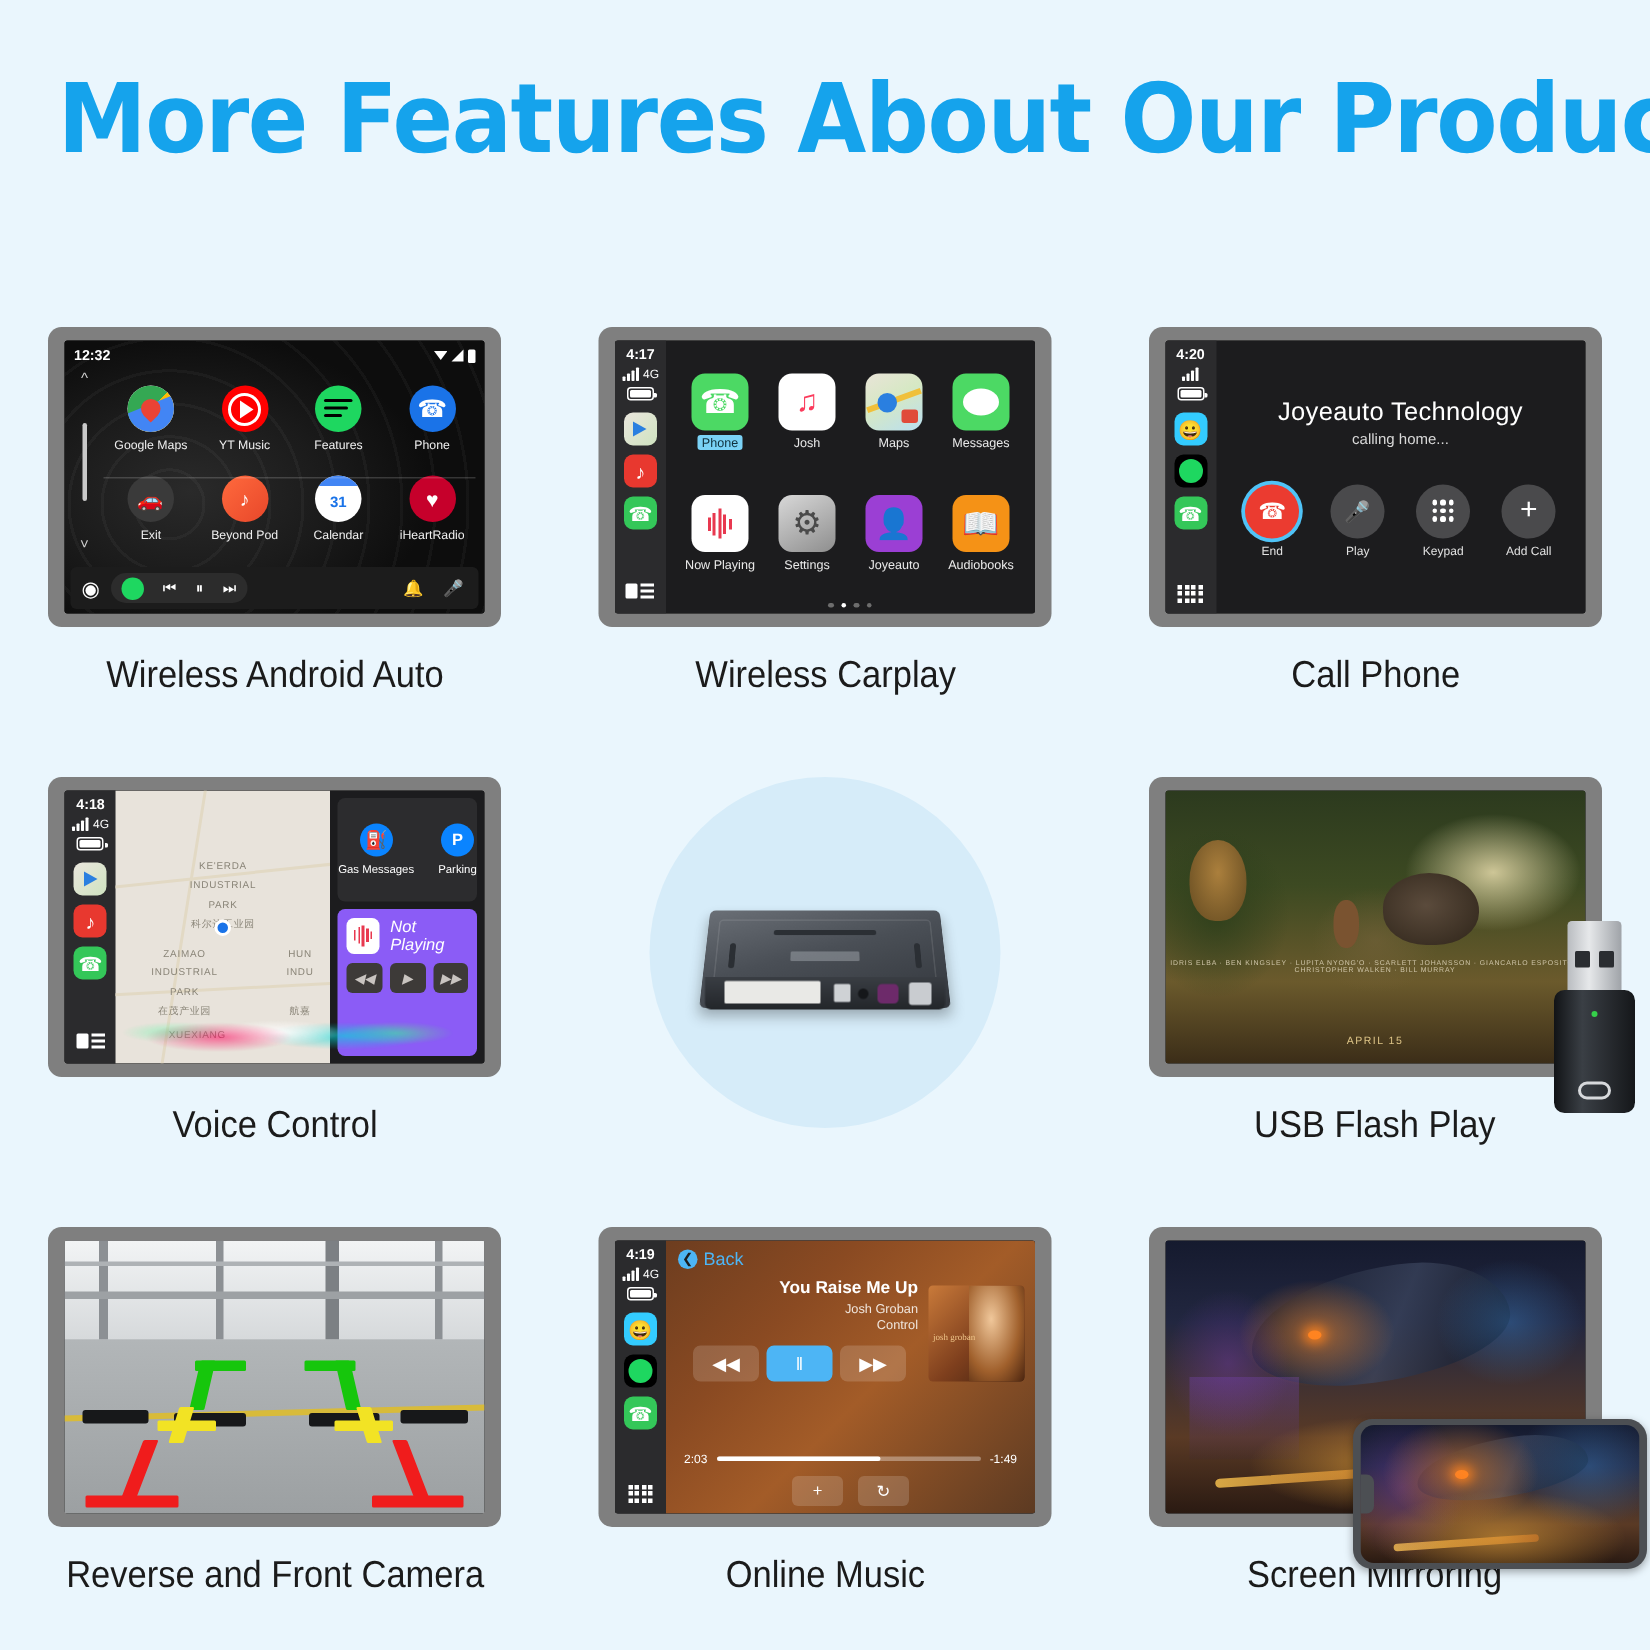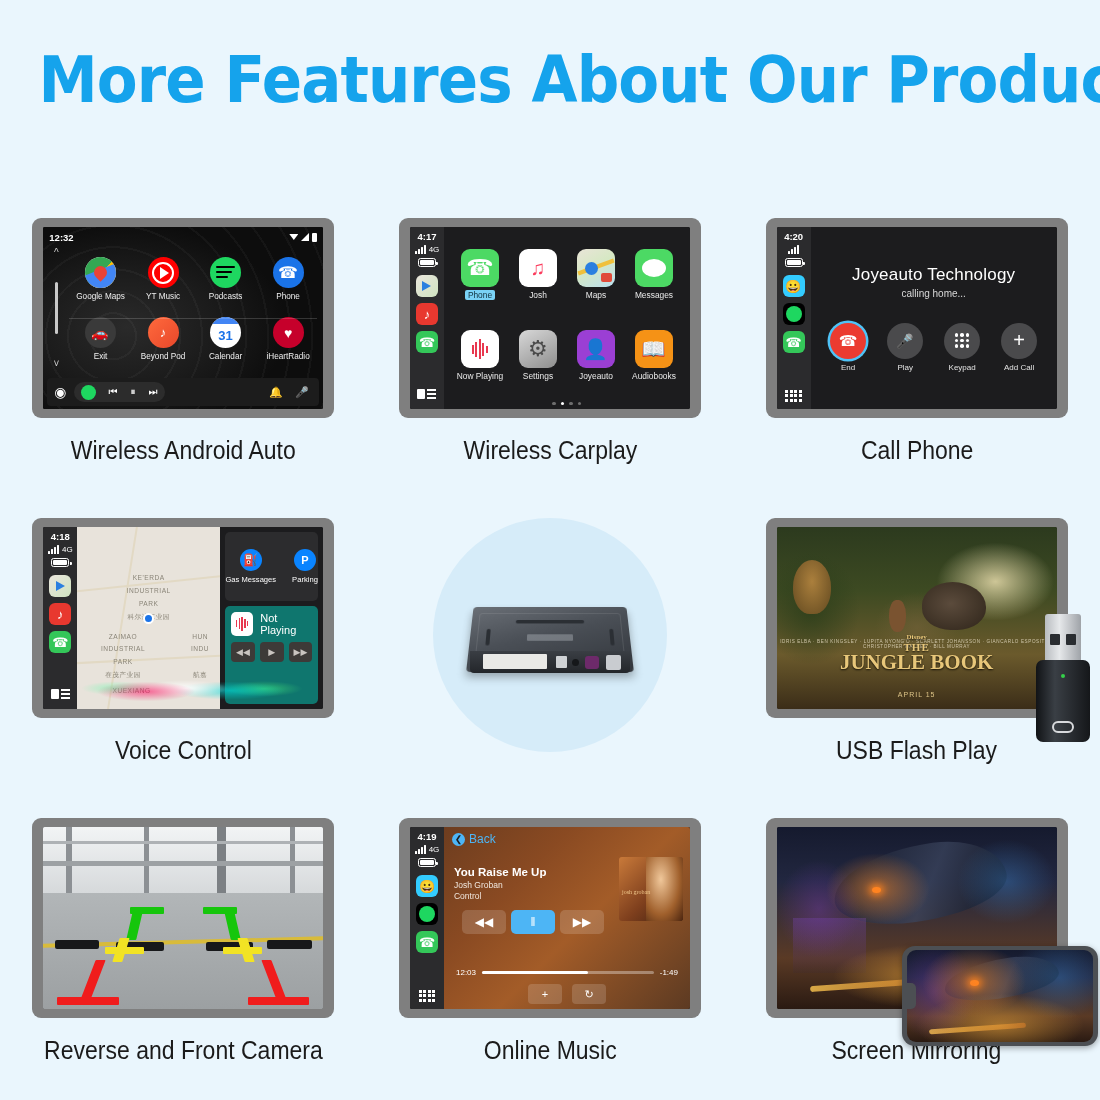--- a/index.html
+++ b/index.html
@@ -147,21 +147,21 @@
 
   
   .vc-map{position:absolute;left:0;top:0;bottom:0;width:58%;background:#e8e3db;overflow:hidden;}
   .vc-txt{position:absolute;width:100%;text-align:center;color:#8a8578;font-size:6.6px;letter-spacing:.5px;line-height:1.35;}
   .vc-dot{position:absolute;left:46%;top:47%;width:11px;height:11px;border-radius:50%;background:#1a73e8;border:2px solid #fff;}
   .vc-right{position:absolute;right:0;top:0;bottom:0;left:58%;padding:5px;display:flex;flex-direction:column;gap:5px;}
   .vc-card{background:#2c2c2e;border-radius:5px;flex:1;display:flex;align-items:center;justify-content:center;gap:16px;}
   .vc-poi{display:flex;flex-direction:column;align-items:center;gap:4px;}
   .vc-poi .c{width:22px;height:22px;border-radius:50%;background:#0a84ff;display:flex;align-items:center;justify-content:center;font-size:12px;}
   .vc-poi span{font-size:7.6px;}
-  .vc-np{background:#0f766e;border-radius:5px;flex:1.25;padding:6px;}
+  .vc-np{background:#8b5cf6;border-radius:5px;flex:1.25;padding:6px;font-style:italic;}
   .vc-nprow{display:flex;align-items:center;gap:7px;}
   .vc-npico{width:24px;height:24px;border-radius:5px;background:#fff;display:flex;align-items:center;justify-content:center;}
   .vc-transport{display:flex;gap:5px;margin-top:6px;}
   .vc-tb{flex:1;height:20px;background:#3d3a38;border-radius:4px;display:flex;align-items:center;justify-content:center;color:#c9c4c0;font-size:9px;}
   .siri{position:absolute;left:0;right:0;bottom:0;height:46px;z-index:6;
     background:
       radial-gradient(ellipse 70px 14px at 28% 62%,rgba(255,0,90,.55),transparent 70%),
       radial-gradient(ellipse 60px 12px at 44% 55%,rgba(255,255,255,.9),transparent 70%),
       radial-gradient(ellipse 80px 13px at 62% 60%,rgba(0,220,220,.6),transparent 70%),
       radial-gradient(ellipse 55px 11px at 76% 56%,rgba(80,255,120,.5),transparent 70%),
@@ -198,21 +198,21 @@
   .cam-ceil i{position:absolute;background:#8c9094;}
   .cam-ground{position:absolute;top:36%;left:0;right:0;bottom:0;background:linear-gradient(180deg,#b2b6b8,#9ca0a2);}
   .cam-yellow{position:absolute;left:-10%;right:-10%;top:62%;height:4px;background:#d8bb3a;transform:rotate(-1.5deg);}
   .blk{position:absolute;height:9px;background:#17181a;border-radius:2px;}
   .guide{position:absolute;width:10px;border-radius:1px;}
 
   
   .mus{position:absolute;inset:0;background:linear-gradient(135deg,#6d3d1f 0%,#8a4a22 30%,#a35c28 55%,#5c3a22 100%);}
   .mus-top{position:absolute;top:5px;left:8px;display:flex;align-items:center;gap:4px;color:#4db5f5;font-size:12px;}
   .mus-back-c{width:13px;height:13px;border-radius:50%;background:#4db5f5;color:#1c1c1e;display:flex;align-items:center;justify-content:center;font-size:9px;}
-  .mus-center{position:absolute;top:26px;left:10px;right:78px;text-align:left;margin-top:13px;}
+  .mus-center{position:absolute;top:26px;left:10px;right:78px;text-align:right;}
   .mus-t{font-size:11.5px;font-weight:bold;}
   .mus-a{font-size:8.5px;margin-top:2px;color:#f0e6dd;}
   .mus-al{font-size:8.5px;margin-top:1px;color:#f0e6dd;}
   .mus-ctrls{display:flex;gap:5px;justify-content:center;margin-top:9px;}
   .mb{width:44px;height:24px;border-radius:5px;background:rgba(255,255,255,.16);display:flex;align-items:center;justify-content:center;font-size:12px;}
   .mb.play{background:#4db5f5;}
   .mus-art{position:absolute;right:7px;top:30px;width:64px;height:64px;border-radius:3px;overflow:hidden;
      background:linear-gradient(135deg,#c97a3a,#7e3f1d 55%,#3a1d0f);}
   .mus-art b{position:absolute;left:3px;top:50%;font-size:6px;color:#f0c68a;font-family:"Liberation Serif",serif;font-weight:normal;}
   .mus-prog{position:absolute;left:12px;right:12px;bottom:32px;display:flex;align-items:center;gap:6px;font-size:8px;}
@@ -288,40 +288,40 @@
               </span>
               <span class="aa-label">YT Music</span>
             </div>
 
             <div class="aa-app">
               <span class="aa-ico spot">
                 <span style="top:9px;width:19px;"></span>
                 <span style="top:14px;width:16px;"></span>
                 <span style="top:19px;width:12px;"></span>
               </span>
-              <span class="aa-label">Podcasts</span>
+              <span class="aa-label">Features</span>
             </div>
 
             <div class="aa-app">
               <span class="aa-ico phn" style="font-size:16px;">☎</span>
               <span class="aa-label">Phone</span>
             </div>
 
             <div class="aa-app">
               <span class="aa-ico exit" style="font-size:14px;">🚗</span>
               <span class="aa-label">Exit</span>
             </div>
 
             <div class="aa-app">
               <span class="aa-ico bpod" style="font-size:13px;">♪</span>
               <span class="aa-label">Beyond Pod</span>
             </div>
 
             <div class="aa-app">
-              <span class="aa-ico cal" style="flex-direction:column;color:#1a73e8;font-weight:bold;font-size:13px;">
+              <span class="aa-ico cal" style="flex-direction:column;color:#1a73e8;font-weight:bold;font-size:10px;">
                 <i style="position:absolute;top:0;left:0;right:0;height:7px;background:#4285f4;"></i>
                 <b style="margin-top:5px;">31</b>
               </span>
               <span class="aa-label">Calendar</span>
             </div>
 
             <div class="aa-app">
               <span class="aa-ico ihr" style="font-size:14px;">♥</span>
               <span class="aa-label">iHeartRadio</span>
             </div>
@@ -651,25 +651,20 @@
       <div class="bezel" style="overflow:visible;">
         <div class="screen">
           <div class="poster">
             <div class="jungle-fg"></div>
             <i style="position:absolute;left:6%;top:18%;width:38px;height:54px;background:
                 radial-gradient(ellipse at 50% 40%,#c08a42,#6a4a20);border-radius:50% 50% 45% 45%;opacity:.85;"></i>
             <i style="position:absolute;left:52%;top:30%;width:64px;height:48px;background:
                 radial-gradient(ellipse at 45% 45%,#5b4b3c,#2e2419);border-radius:48% 52% 45% 45%;"></i>
             <i style="position:absolute;left:40%;top:40%;width:17px;height:32px;background:#7a5330;border-radius:45%;"></i>
             <div class="jb-cast">IDRIS ELBA · BEN KINGSLEY · LUPITA NYONG'O · SCARLETT JOHANSSON · GIANCARLO ESPOSITO · CHRISTOPHER WALKEN · BILL MURRAY</div>
-            <div class="jb-title">
-              <div class="jb-disney">Disney</div>
-              <div class="jb-the">THE</div>
-              <div class="jb-main">JUNGLE BOOK</div>
-            </div>
             <div class="jb-date">APRIL 15</div>
           </div>
         </div>
         <div class="usb">
           <span class="usb-metal"></span>
           <span class="usb-body">
             <i class="usb-led"></i>
             <i class="usb-slot"></i>
           </span>
         </div>
@@ -774,21 +769,21 @@
                   </div>
                 </div>
 
                 <div class="mus-art">
                   <i style="position:absolute;right:0;top:0;width:58%;height:100%;background:
                       radial-gradient(ellipse at 40% 35%,#f0c79a,#a0602c 60%,#4a240f);"></i>
                   <b>josh groban</b>
                 </div>
 
                 <div class="mus-prog">
-                  <span>12:03</span>
+                  <span>2:03</span>
                   <span class="mus-bar">
                       <i></i>
                     </span>
                   <span>-1:49</span>
                 </div>
 
                 <div class="mus-extra">
                   <span class="mx">+</span>
                   <span class="mx">↻</span>
                 </div>

